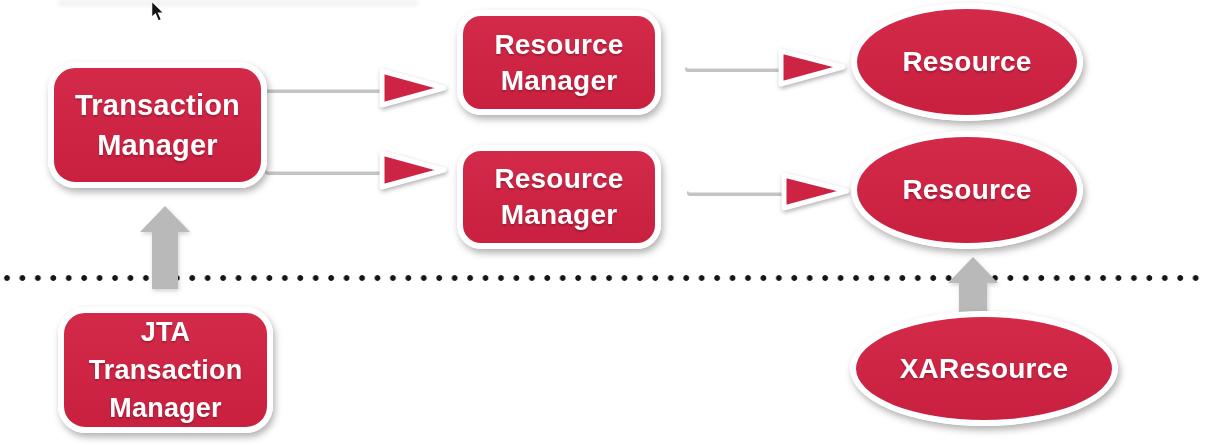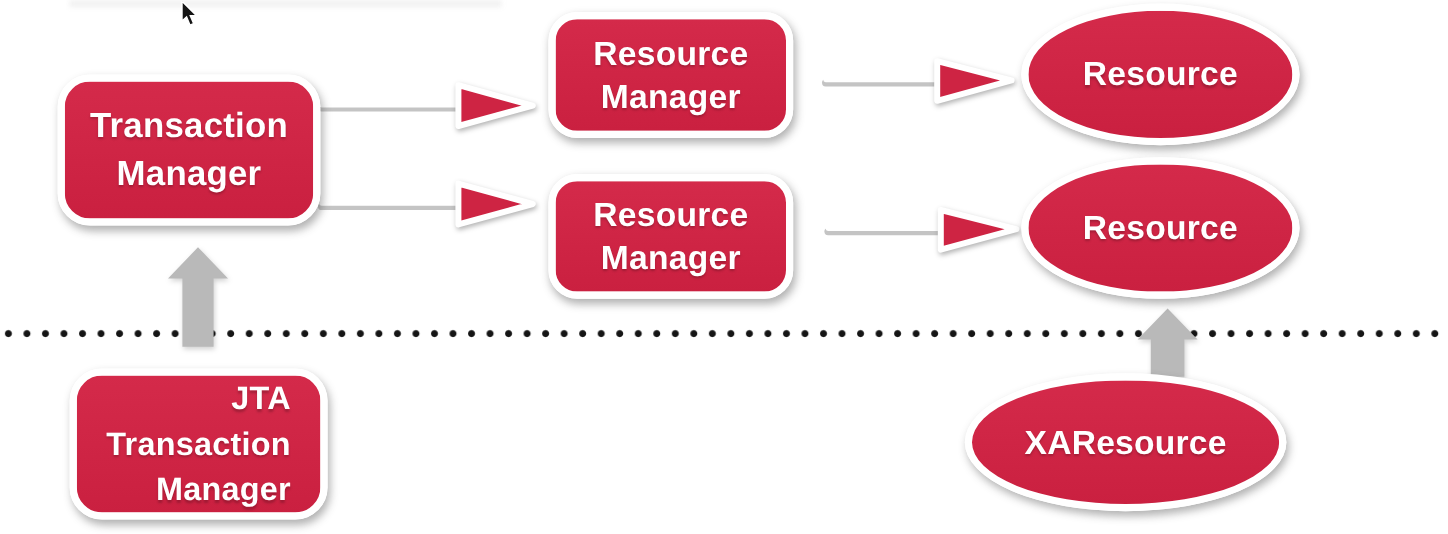--- a/index.html
+++ b/index.html
@@ -47,21 +47,21 @@
   }
   .rect { border-radius: 27px; }
   .ellipse { border-radius: 50%; }
   .node .label {
     white-space: pre-line;
     text-shadow: 0 2px 2px rgba(0,0,0,0.22);
     letter-spacing: 0.2px;
   }
   .lbl-lg { font-size: 29px; line-height: 40px; }
   .lbl-md { font-size: 28px; line-height: 36px; }
-  .lbl-jta { font-size: 27px; line-height: 38px; text-align: right; }
+  .lbl-jta { font-size: 27px; line-height: 38px; }
   .cursor {
     position: absolute;
     left: 150px; top: 1px;
     z-index: 6;
   }
   .arrow-head { filter: drop-shadow(1.5px 2.5px 2px rgba(0,0,0,0.30)); }
   .gray-arrow { filter: drop-shadow(1px 2px 2px rgba(0,0,0,0.18)); }
 </style>
 </head>
 <body>
@@ -125,21 +125,21 @@
   <div class="node ellipse" style="left:851px; top:131px; width:232px; height:118px;">
     <span class="label lbl-md">Resource</span>
   </div>
 
   <div class="node rect" style="left:58px; top:307px; width:215px; height:126px;">
     <span class="label lbl-jta">JTA
 Transaction
 Manager</span>
   </div>
 
-  <div class="node ellipse" style="left:804px; top:311px; width:268px; height:115px;text-align:right;">
+  <div class="node ellipse" style="left:850px; top:311px; width:268px; height:115px;text-align:right;">
     <span class="label lbl-md">XAResource</span>
   </div>
 
   <svg class="cursor" width="18" height="22" viewBox="0 0 12 15">
     <path d="M1 0 L1 11.2 L3.6 8.9 L5.5 13.6 L7.6 12.7 L5.7 8.2 L9.3 8.2 Z" fill="#141414" stroke="#ffffff" stroke-width="0.8"></path>
   </svg>
 
 </div>
 
 </body></html>

